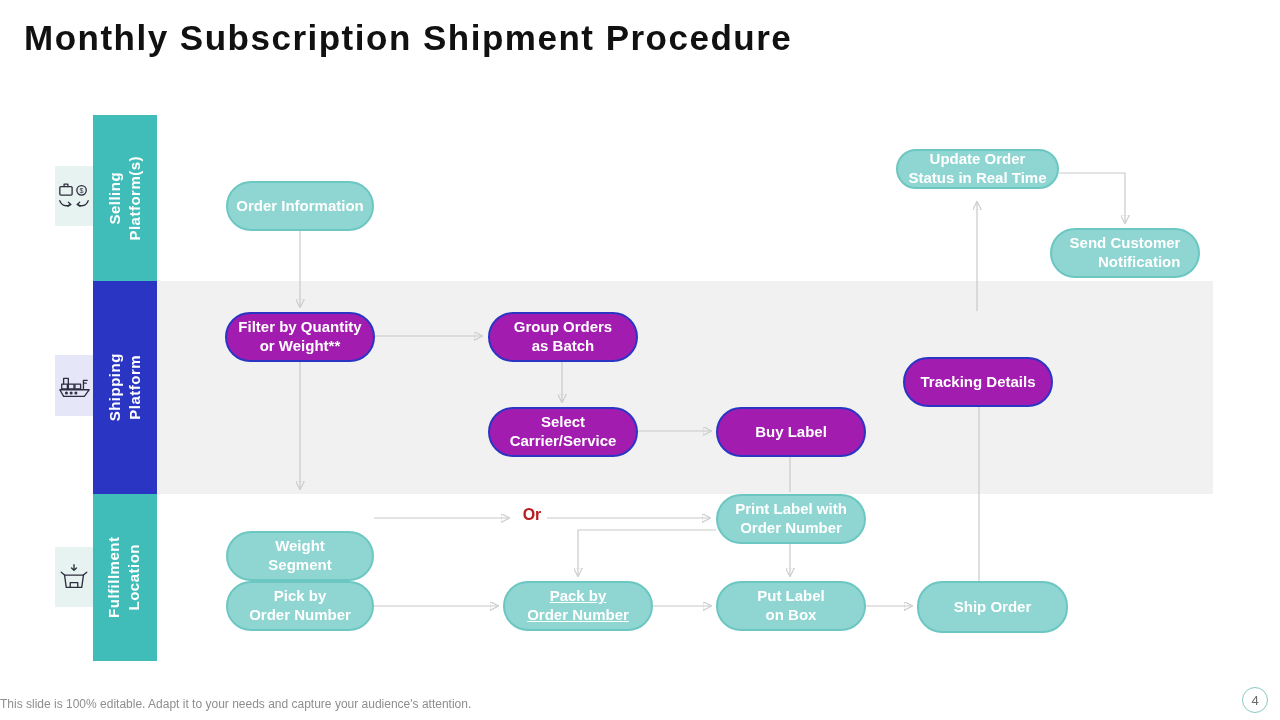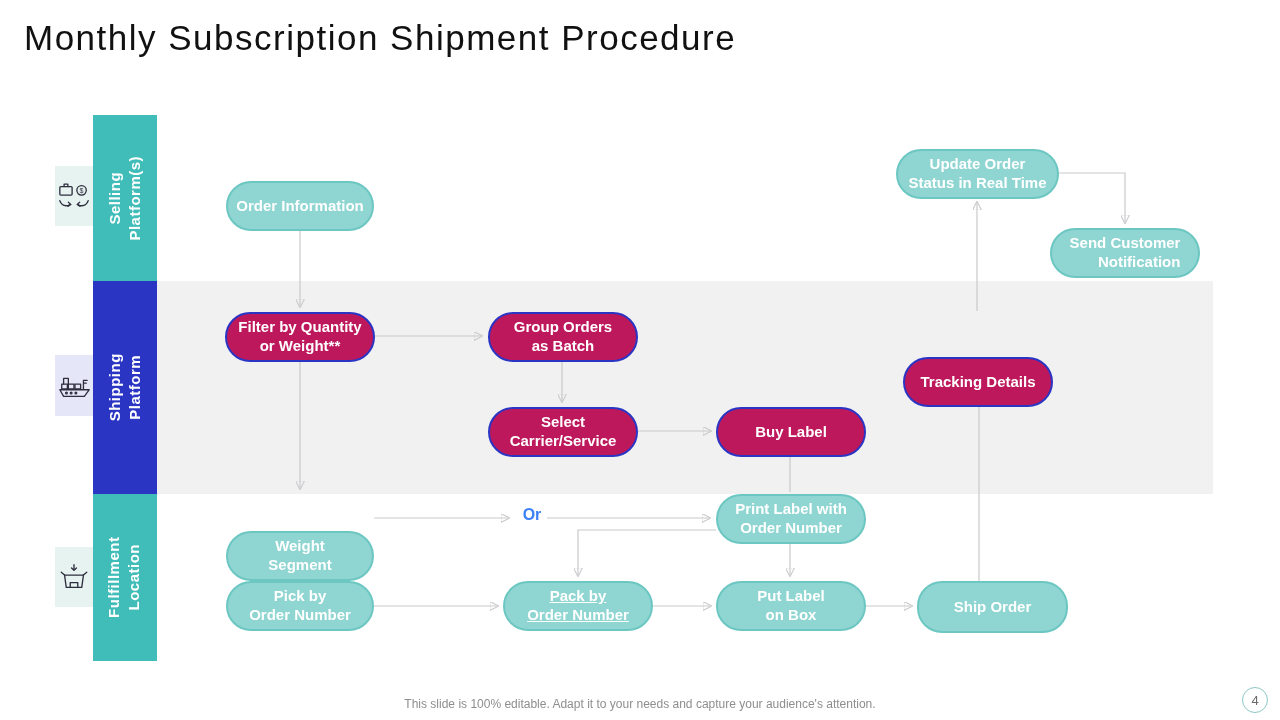--- a/index.html
+++ b/index.html
@@ -2,21 +2,21 @@
 <html><head>
 <meta charset="utf-8">
 <style>
   html,body{margin:0;padding:0;}
   body{
     width:1280px;height:720px;position:relative;background:#ffffff;
     font-family:"Liberation Sans","DejaVu Sans",sans-serif;overflow:hidden;
   }
   .title{
     position:absolute;left:24px;top:18px;width:1000px;
-    font-size:35px;font-weight:400;letter-spacing:1.5px;color:#111111;
+    font-size:35px;font-weight:700;letter-spacing:1.5px;color:#111111;
   }
   .band{
     position:absolute;left:157px;top:281px;width:1056px;height:213px;
     background:#f1f1f1;z-index:0;
   }
   .lane{
     position:absolute;left:93px;width:64px;z-index:2;
     display:flex;align-items:center;justify-content:center;
   }
   .lane-label{
@@ -32,29 +32,29 @@
   .icon-tile.mint{background:#e6f3f1;}
   .icon-tile.lavender{background:#e5e6f7;}
   .icon-tile svg{stroke:#2e2e3e;fill:none;stroke-width:1.4;stroke-linecap:round;stroke-linejoin:round;}
   .node{
     position:absolute;z-index:3;box-sizing:border-box;border-radius:25px;
     display:flex;align-items:center;justify-content:center;text-align:center;
     color:#ffffff;font-weight:bold;font-size:15px;line-height:1.25;white-space:pre-line;
     padding:2px 6px;
   }
   .node.teal{background:#8fd5d1;border:2px solid #6cc7c2;}
-  .node.blue{background:#be185d;border:2px solid #2b35c4;}
+  .node.blue{background:#a21caf;border:2px solid #2b35c4;}
   .or-label{
     position:absolute;left:516px;top:506px;width:32px;z-index:3;text-align:center;
-    font-size:16px;font-weight:bold;color:#3b82f6;
+    font-size:16px;font-weight:bold;color:#b91c1c;
   }
   .connectors{position:absolute;left:0;top:0;z-index:1;}
   .connectors path{stroke:#c9cacc;stroke-width:1.2;fill:none;}
   .footer{
-    position:absolute;left:0;top:697px;width:1280px;text-align:center;
+    position:absolute;left:0;top:697px;width:1280px;
     font-size:12px;color:#8e8e8e;z-index:2;
   }
   .page-badge{
     position:absolute;left:1242px;top:687px;width:26px;height:26px;z-index:2;
     border:1px solid #8cc8c5;border-radius:50%;box-sizing:border-box;
     display:flex;align-items:center;justify-content:center;
     font-size:13px;color:#6a6a6a;
   }
 </style>
 </head>
@@ -130,21 +130,21 @@
   <path d="M790,543 V575" marker-end="url(#arr)"></path>
   <path d="M374,606 H497" marker-end="url(#arr)"></path>
   <path d="M653,606 H710" marker-end="url(#arr)"></path>
   <path d="M866,606 H911" marker-end="url(#arr)"></path>
   <path d="M979,581 V367" marker-end="url(#arr)"></path>
   <path d="M977,311 V203" marker-end="url(#arr)"></path>
   <path d="M1059,173 H1125 V222" marker-end="url(#arr)"></path>
 </svg>
 
 <div class="node teal" style="left:226px;top:149px;width:148px;height:50px;margin-top:32px;">Order Information</div>
-<div class="node teal" style="left:896px;top:149px;width:163px;height:50px;">Update Order
+<div class="node teal" style="left:896px;top:149px;width:163px;height:40px;">Update Order
 Status in Real Time</div>
 <div class="node teal" style="left:1050px;top:228px;width:150px;height:50px;text-align:right;">Send Customer
 Notification</div>
 <div class="node blue" style="left:225px;top:312px;width:150px;height:50px;">Filter by Quantity
 or Weight**</div>
 <div class="node blue" style="left:488px;top:312px;width:150px;height:50px;">Group Orders
 as Batch</div>
 <div class="node blue" style="left:903px;top:311px;width:150px;height:50px;margin-top:46px;">Tracking Details</div>
 <div class="node blue" style="left:488px;top:407px;width:150px;height:50px;">Select
 Carrier/Service</div>

